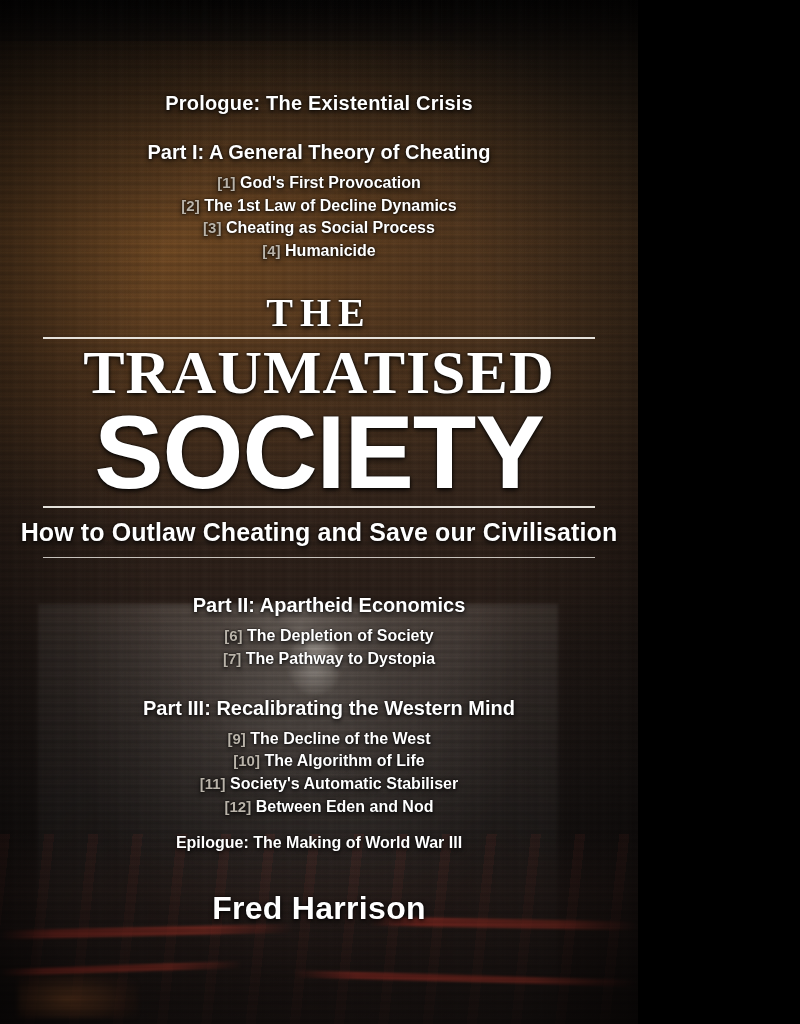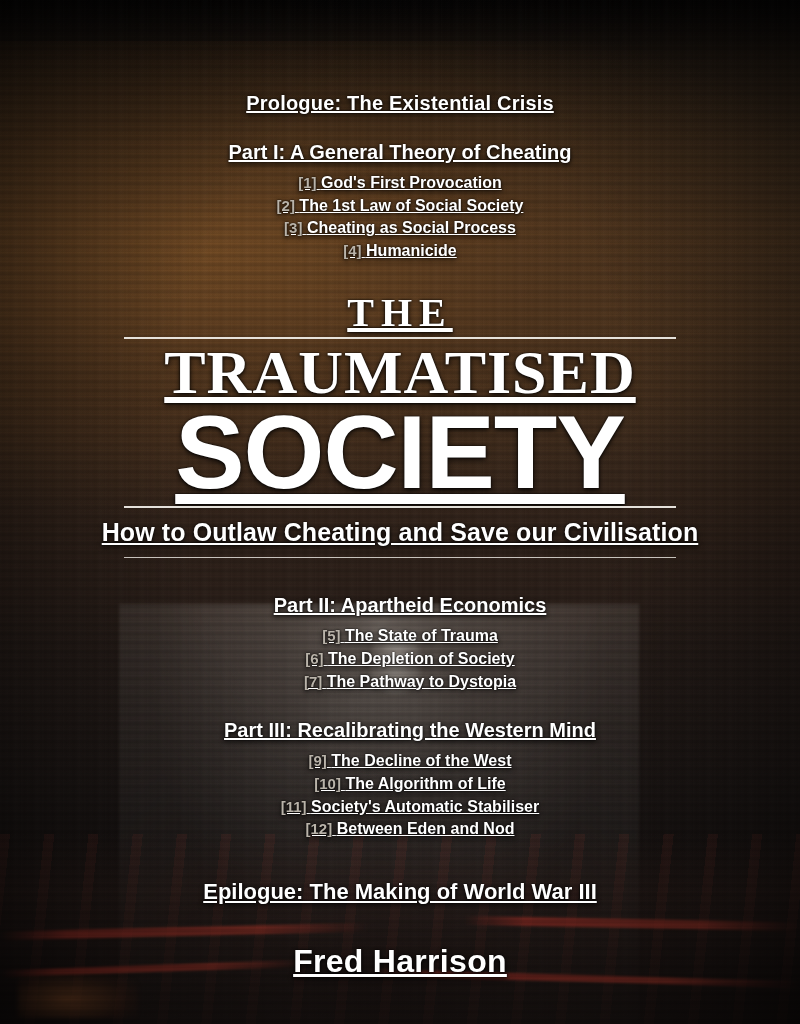--- a/index.html
+++ b/index.html
@@ -5,26 +5,25 @@
   html, body {
     margin: 0;
     padding: 0;
     background: #000;
   }
   body {
     font-family: "Liberation Sans", sans-serif;
   }
   .cover {
     position: relative;
-    width: 800px;
+    width: 638px;
     height: 1024px;
     overflow: hidden;
     background: #2b1d14;
     color: #fff;
-    text-decoration: underline;
   }
 
   
   .bg-base {
     position: absolute;
     inset: 0;
     background:
       linear-gradient(180deg, rgba(0,0,0,0.85) 0%, rgba(0,0,0,0.35) 6%, rgba(0,0,0,0.15) 14%, rgba(0,0,0,0.0) 30%),
       linear-gradient(180deg, #1b1410 0%, #3a2a1b 10%, #4a3420 22%, #3f2c1c 38%, #2f2119 52%, #241b17 64%, #1d1715 78%, #15100f 92%, #0d0a09 100%);
   }
@@ -205,22 +204,22 @@
   .subtitle {
     font-size: 25px;
     font-weight: bold;
     margin: 10px 0 10px 0;
     letter-spacing: 0.1px;
     text-align: center;
   }
 
   .lower-parts { margin-top: 36px; padding-left: 20px; }
   .epilogue {
-    margin-top: 38px;
-    font-size: 22px;
+    margin-top: 16px;
+    font-size: 16px;
     font-weight: bold;
   }
   .author {
     margin-top: 38px;
     font-size: 32px;
     font-weight: bold;
     letter-spacing: 0.3px;
   }
 </style>
 </head>
@@ -247,21 +246,21 @@
     <div class="prologue">Prologue: The Existential Crisis</div>
 
     <div class="part-block">
       <div class="part-title">Part I: A General Theory of Cheating</div>
       <div class="chapter">
         <span class="num">[1]</span>
         <span>God's First Provocation</span>
       </div>
       <div class="chapter">
         <span class="num">[2]</span>
-        <span>The 1st Law of Social Society</span>
+        <span>The 1st Law of Decline Dynamics</span>
       </div>
       <div class="chapter">
         <span class="num">[3]</span>
         <span>Cheating as Social Process</span>
       </div>
       <div class="chapter">
         <span class="num">[4]</span>
         <span>Humanicide</span>
       </div>
     </div>
@@ -274,24 +273,20 @@
       <div class="rule"></div>
       <div class="subtitle">How to Outlaw Cheating and Save our Civilisation</div>
       <div class="rule thin"></div>
     </div>
 
     <div class="lower-parts">
 
       <div class="part-block">
         <div class="part-title">Part II: Apartheid Economics</div>
         <div class="chapter">
-          <span class="num">[5]</span>
-          <span>The State of Trauma</span>
-        </div>
-        <div class="chapter">
           <span class="num">[6]</span>
           <span>The Depletion of Society</span>
         </div>
         <div class="chapter">
           <span class="num">[7]</span>
           <span>The Pathway to Dystopia</span>
         </div>
       </div>
 
       <div class="part-block">

